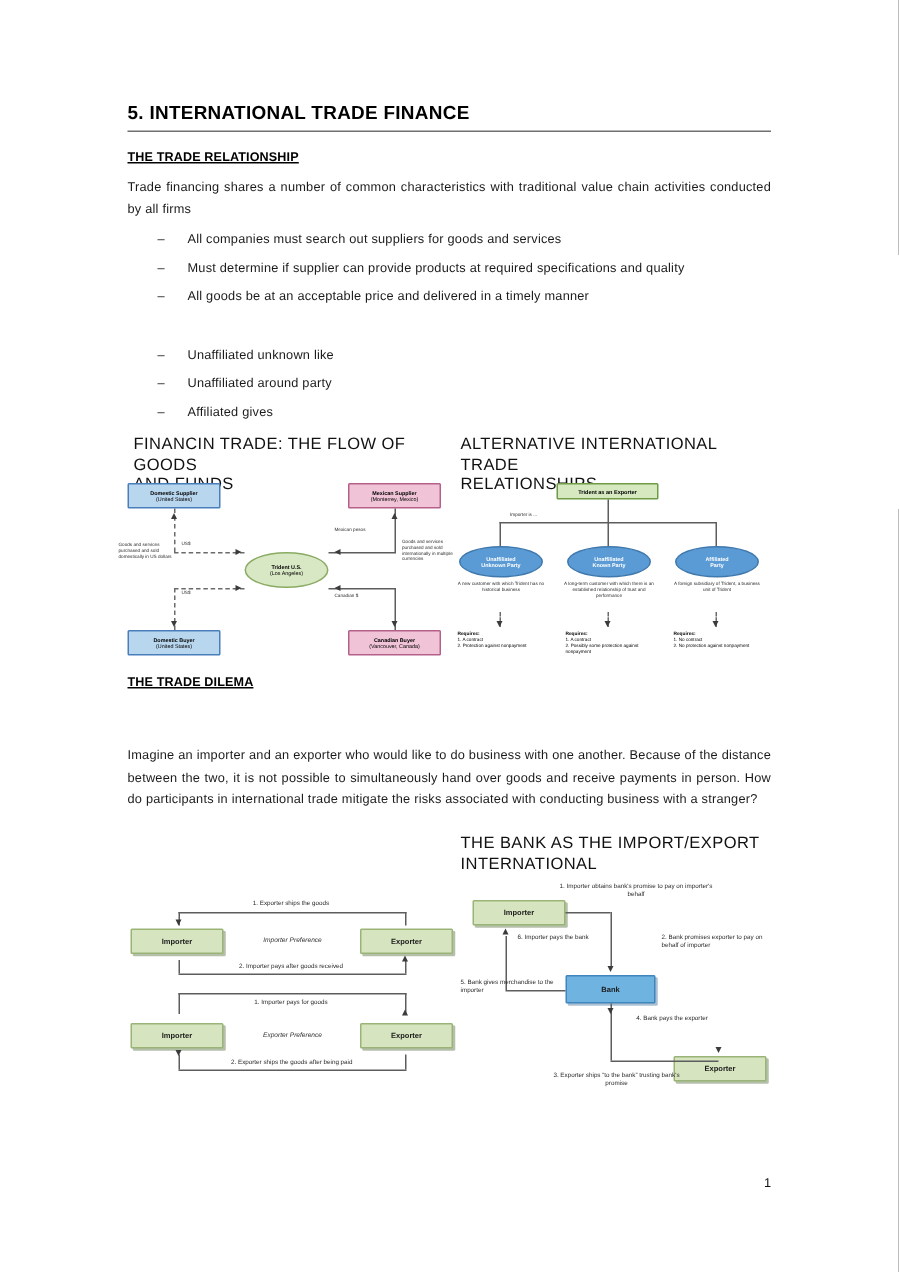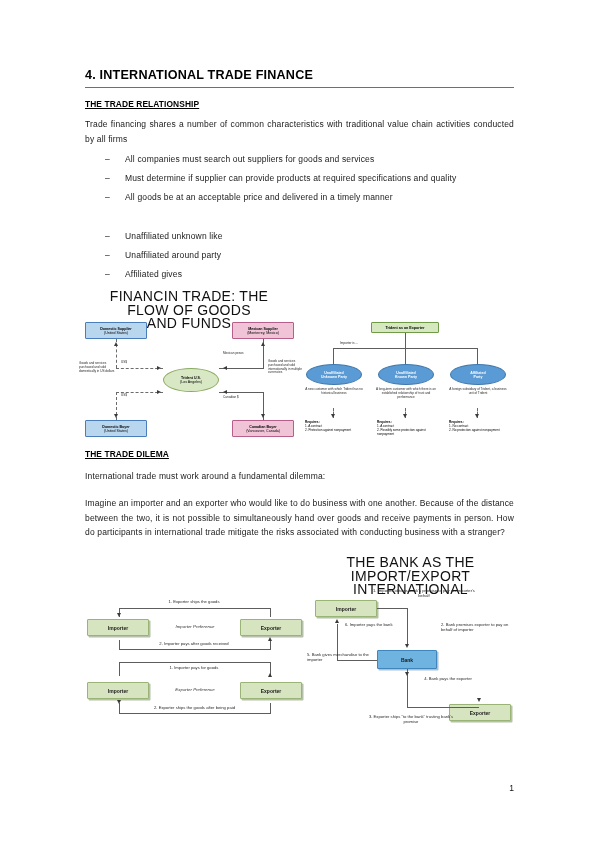--- a/index.html
+++ b/index.html
@@ -26,22 +26,22 @@
     color:#1a1a1a;text-align:justify;letter-spacing:.15px;
   }
   .para.nj{text-align:left;}
 
   .bullets{position:absolute;left:0;width:429px;}
   .bullet{position:relative;font-size:8.5px;line-height:19px;color:#1a1a1a;
     padding-left:40px;letter-spacing:.15px;white-space:nowrap;}
   .bullet .dash{position:absolute;left:20px;top:0;}
 
   .figcap{
-    position:absolute;font-size:14px;line-height:13.5px;color:#111;
-    text-align:center;letter-spacing:.3px;
+    position:absolute;font-size:11px;line-height:13.5px;color:#111;
+    letter-spacing:.3px;
   }
 
   .pageno{position:absolute;left:0;top:783px;width:429px;text-align:right;
     font-size:8.5px;color:#111;}
 
   
   .diagram{position:absolute;}
   .nodebox{position:absolute;box-sizing:border-box;border-radius:1px;
     display:flex;flex-direction:column;align-items:center;justify-content:center;
     text-align:center;overflow:hidden;}
@@ -87,21 +87,21 @@
   .f3 .mid{font-size:4.4px;font-style:italic;color:#333;}
   .f4 .bbox{background:#6fb3e0;border:1.6px solid #3e86bd;
     box-shadow:1.5px 1.5px 0 rgba(90,130,165,.5);}
 </style>
 </head>
 <body>
 
 <div class="page">
  <div class="content">
 
-  <h1 class="doc-title">4. INTERNATIONAL TRADE FINANCE</h1>
+  <h1 class="doc-title">5. INTERNATIONAL TRADE FINANCE</h1>
   <div class="title-rule"></div>
 
   <div class="sec-head" style="top:99px;">THE TRADE RELATIONSHIP</div>
 
   <div class="para" style="top:117px;">Trade financing shares a number of common characteristics with traditional value chain activities conducted by all firms</div>
 
   <div class="bullets" style="top:150px;">
     <div class="bullet">
       <span class="dash">–</span>
       <span>All companies must search out suppliers for goods and services</span>
@@ -128,20 +128,24 @@
     </div>
     <div class="bullet">
       <span class="dash">–</span>
       <span>Affiliated gives</span>
     </div>
   </div>
 
   <div class="figcap" style="left:4px;top:290px;width:200px;">
     <div>FINANCIN TRADE: THE FLOW OF GOODS</div>
     <div>AND FUNDS</div>
+  </div>
+  <div class="figcap" style="left:222px;top:290px;width:207px;">
+    <div>ALTERNATIVE INTERNATIONAL TRADE</div>
+    <div>RELATIONSHIPS</div>
   </div>
 
   <div class="diagram f1" style="left:-8px;top:320px;width:225px;height:122px;">
 
     <div class="nodebox blue" style="left:8px;top:2px;width:62px;height:17px;">
       <span class="t1">Domestic Supplier</span>
       <span class="t2">(United States)</span>
     </div>
 
     <div class="nodebox pink" style="left:155px;top:2px;width:62px;height:17px;">
@@ -242,21 +246,20 @@
     <div class="lndv" style="left:180px;top:88px;height:10px;"></div>
     <div class="arw dn" style="left:177.5px;top:94px;"></div>
     <div class="req" style="position:absolute;left:152px;top:100px;width:62px;">
       <b>Requires:</b>
       <div>1. No contract</div>
       <div>2. No protection against nonpayment</div>
     </div>
   </div>
 
   <div class="sec-head" style="top:449px;">THE TRADE DILEMA</div>
-  <div class="para nj" style="top:469px;">International trade must work around a fundamental dilemma:</div>
   <div class="para" style="top:496px;">Imagine an importer and an exporter who would like to do business with one another. Because of the distance between the two, it is not possible to simultaneously hand over goods and receive payments in person. How do participants in international trade mitigate the risks associated with conducting business with a stranger?</div>
 
   <div class="figcap" style="left:222px;top:556px;width:207px;">
     <div>THE BANK AS THE IMPORT/EXPORT</div>
     <div>INTERNATIONAL</div>
   </div>
 
   <div class="diagram f3" style="left:-3px;top:597px;width:225px;height:128px;">
 
     <div class="lbl" style="left:42px;top:2px;width:140px;text-align:center;">1. Exporter ships the goods</div>

